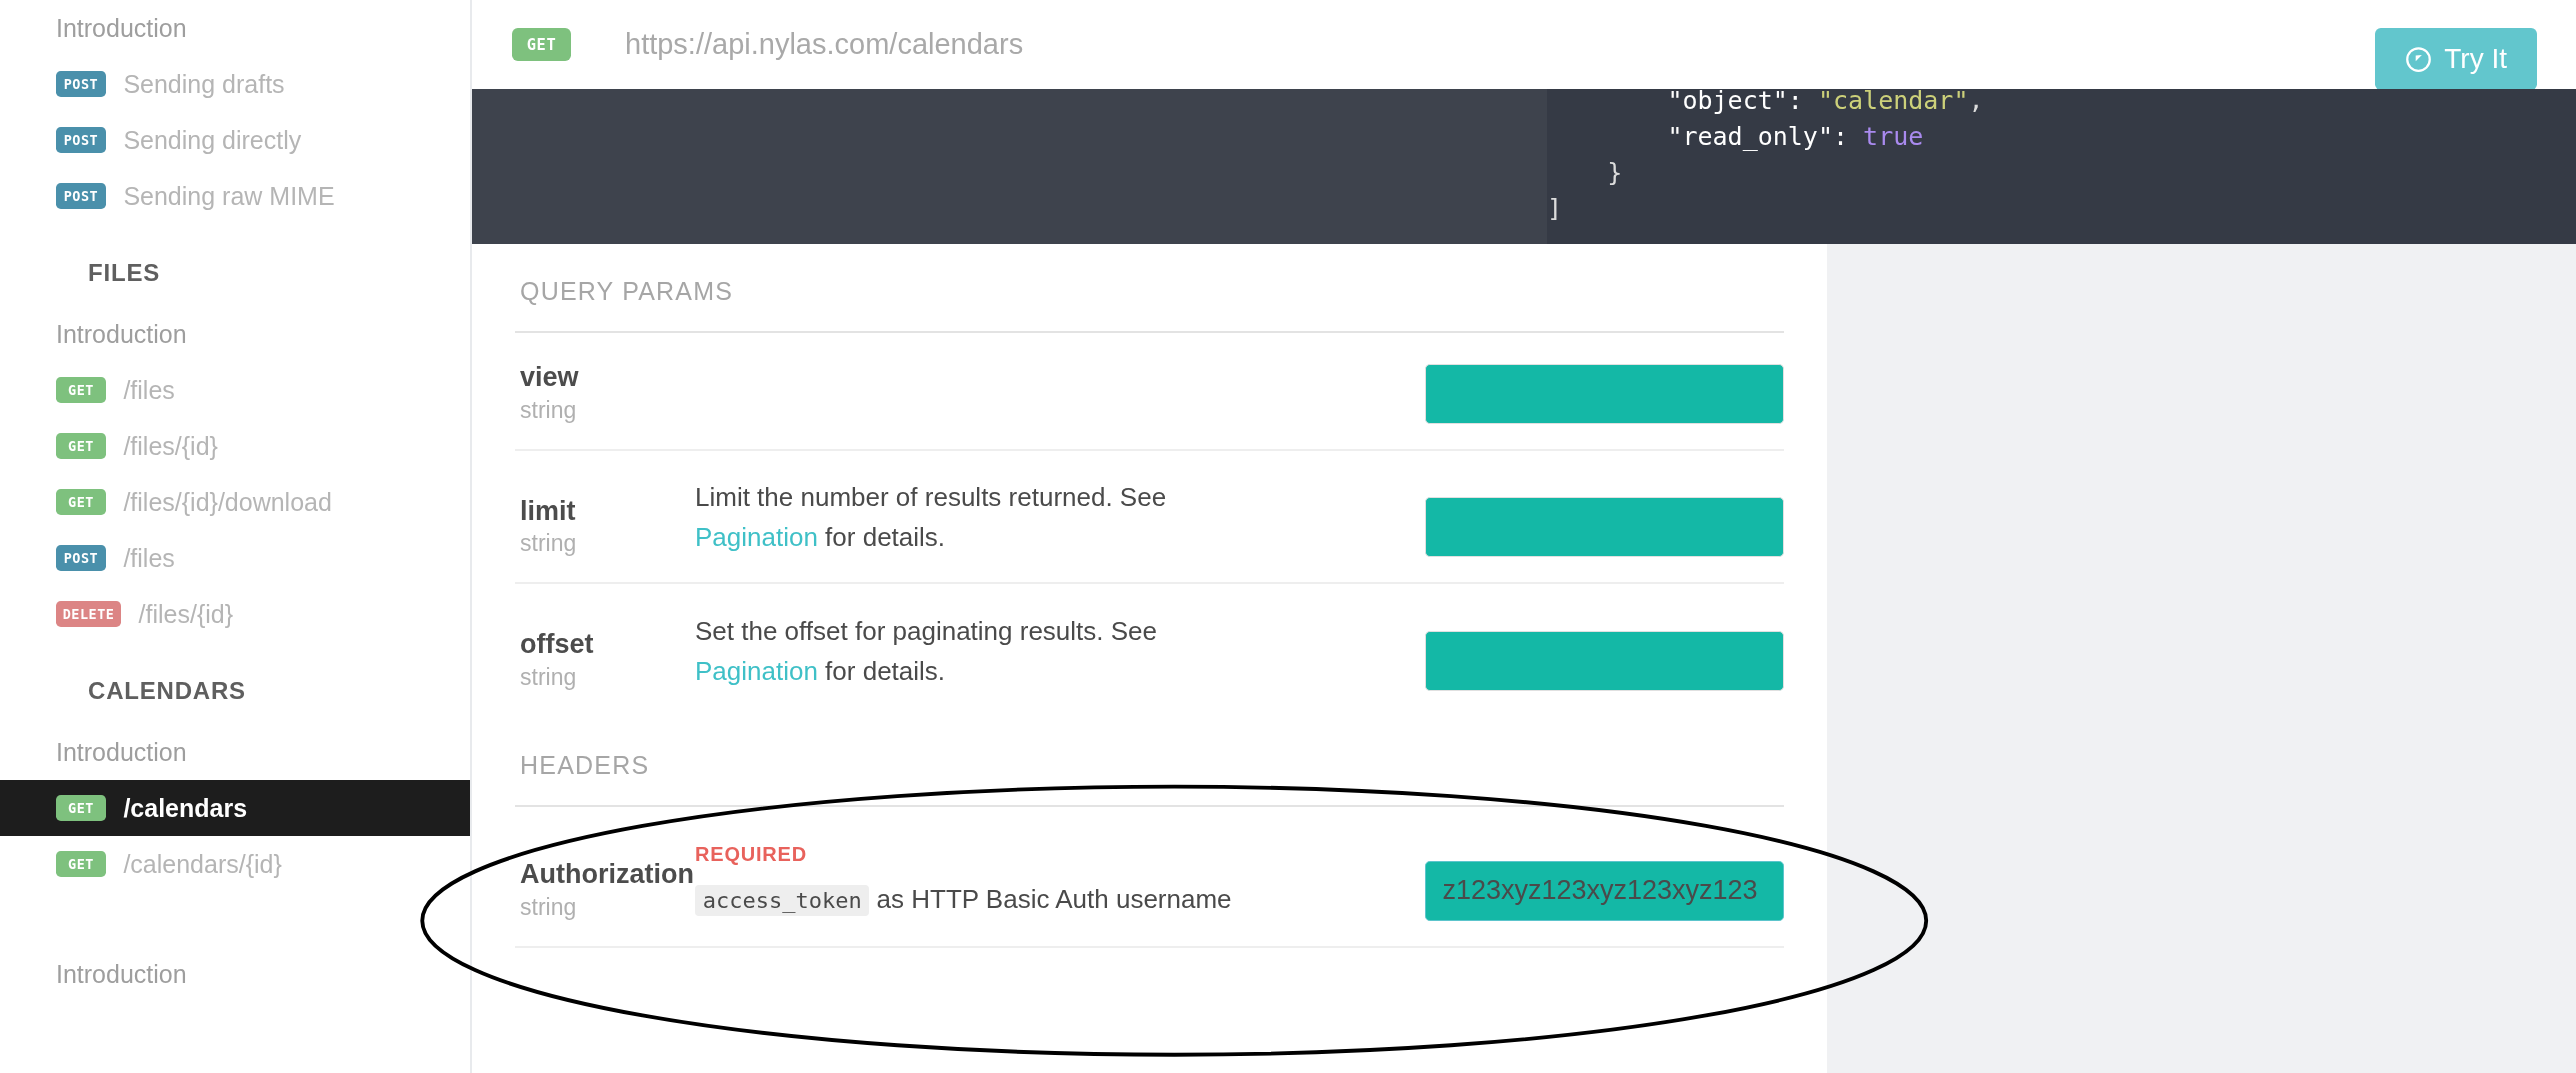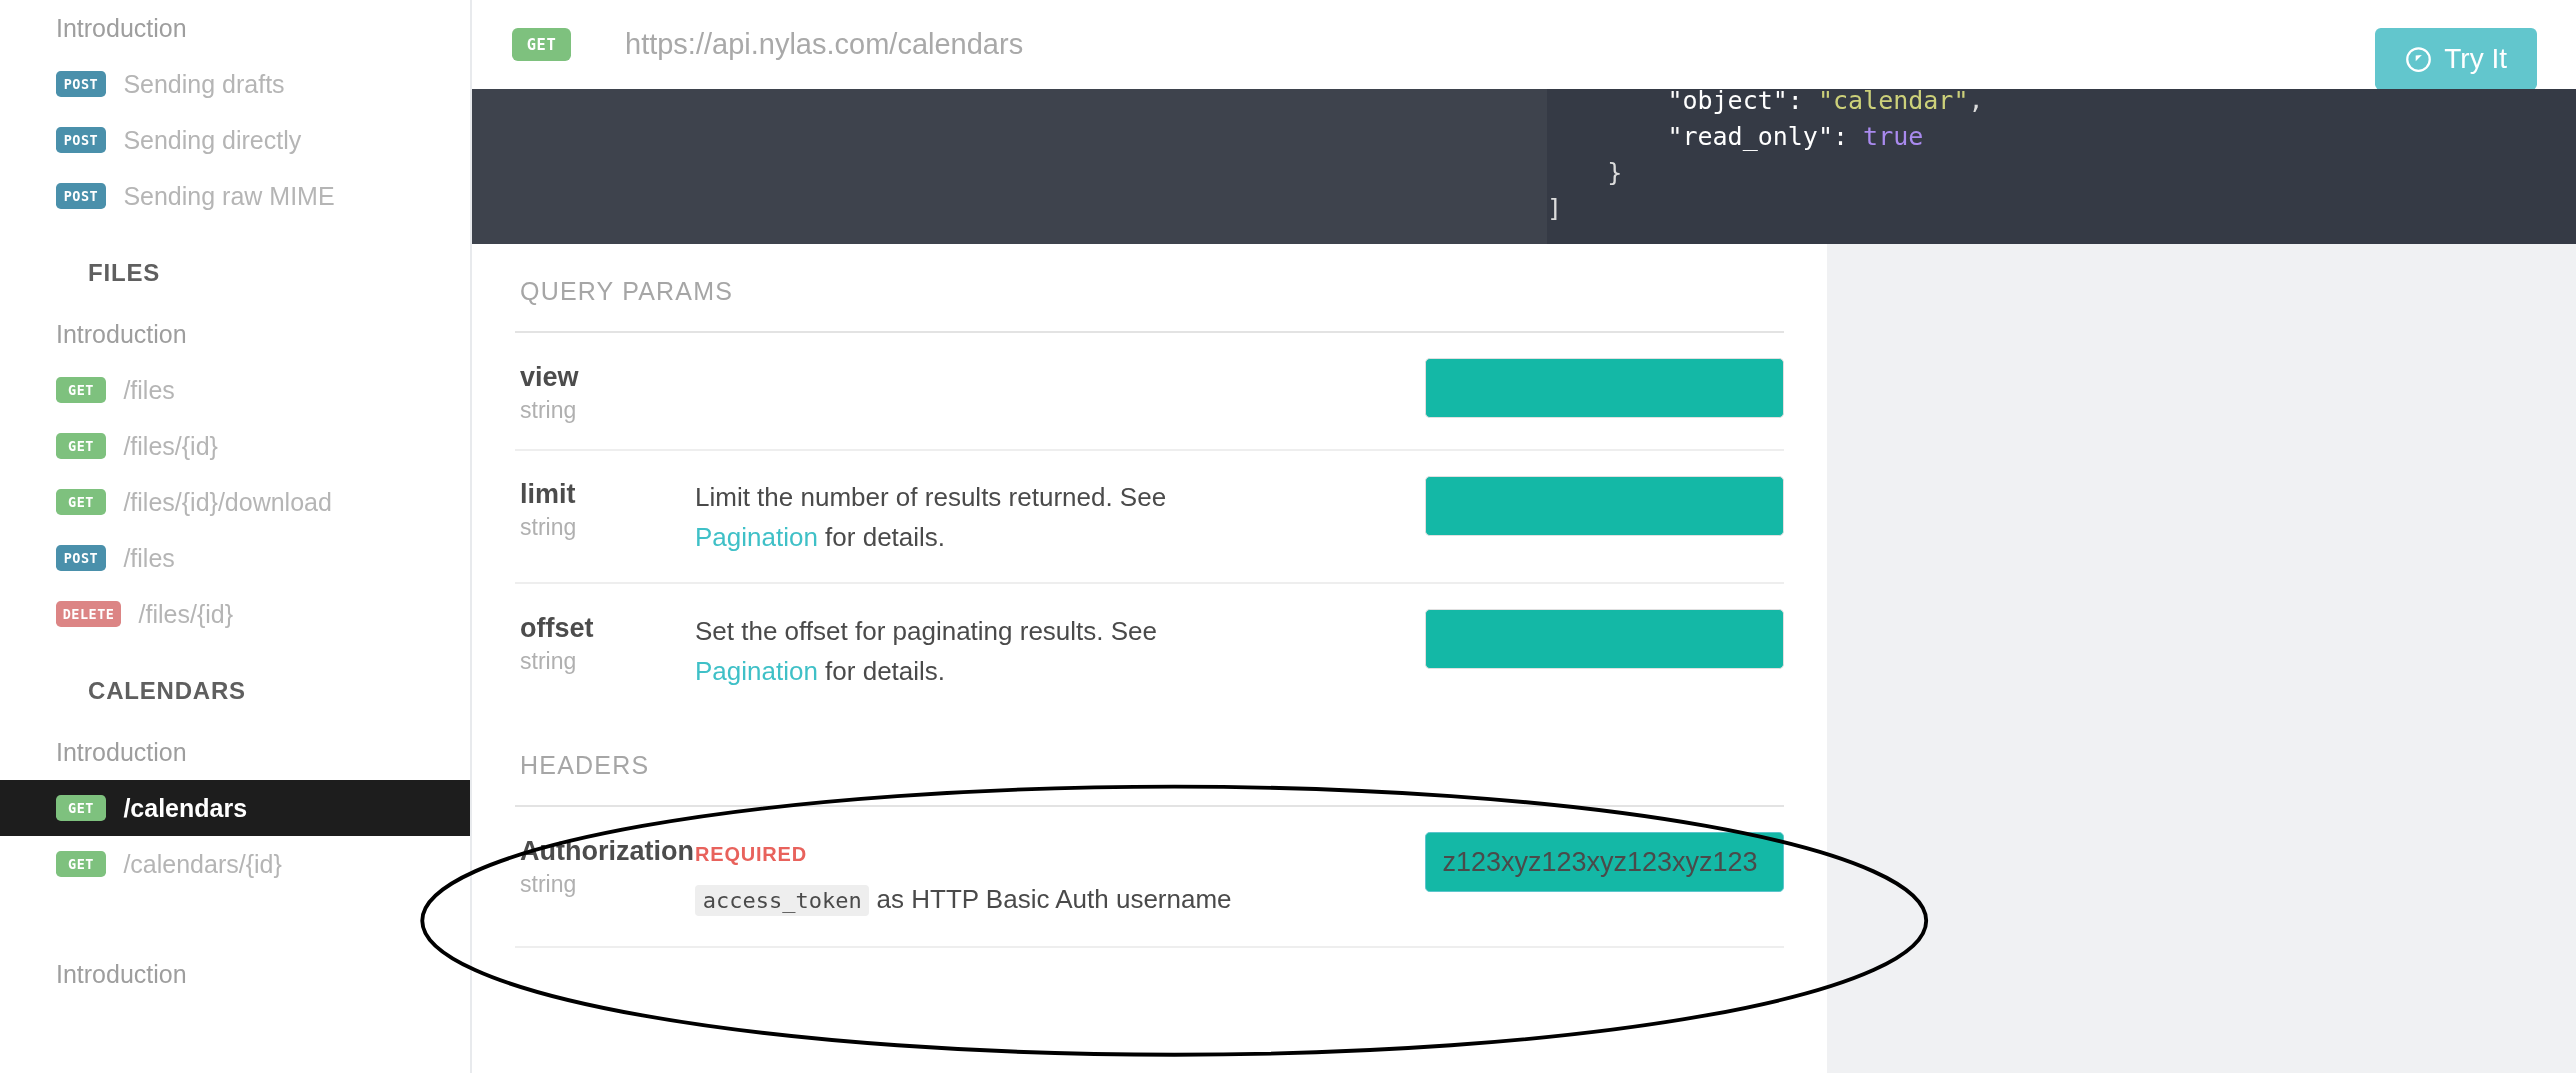--- a/index.html
+++ b/index.html
@@ -131,21 +131,21 @@
     font-size: 25px;
     letter-spacing: 1.2px;
     padding-left: 48px;
   }
   .divider { height: 1.9px; background: #e3e3e3; margin: 0 43px 0 43px; }
   .divider.light { background: #eeeeee; }
 
   .param-row {
     display: flex;
     padding: 25px 43px 25px 48px;
-    align-items: flex-start;
+    align-items: flex-end;
     border-radius: 21px;
   }
   .p-name { width: 175px; flex: none; padding-top: 3.9px; }
   .p-name .nm { color: #4c4c4c; font-size: 27px; font-weight: bold; display: block; }
   .p-name .ty { color: #b0b0b0; font-size: 23px; display: block; margin-top: 3.9px; }
 
   .p-desc { width: 578px; flex: none; color: #4a4a4a; font-size: 26px; line-height: 40px; padding-top: 1.9px; }
   .p-desc .req {
     display: block; color: #e8625c; font-size: 20px; font-weight: bold;
     letter-spacing: 0.8px; margin-bottom: 4.8px;

